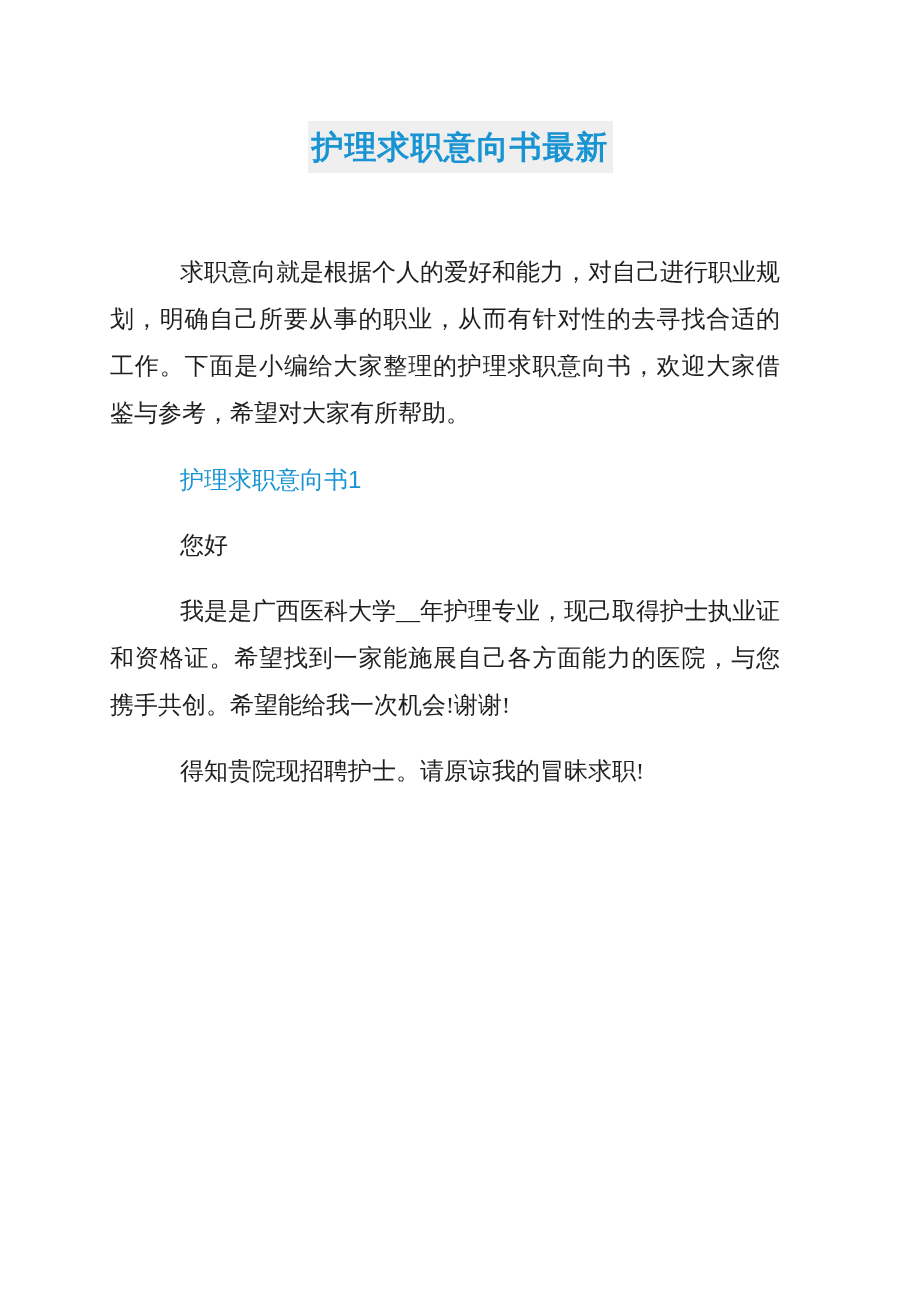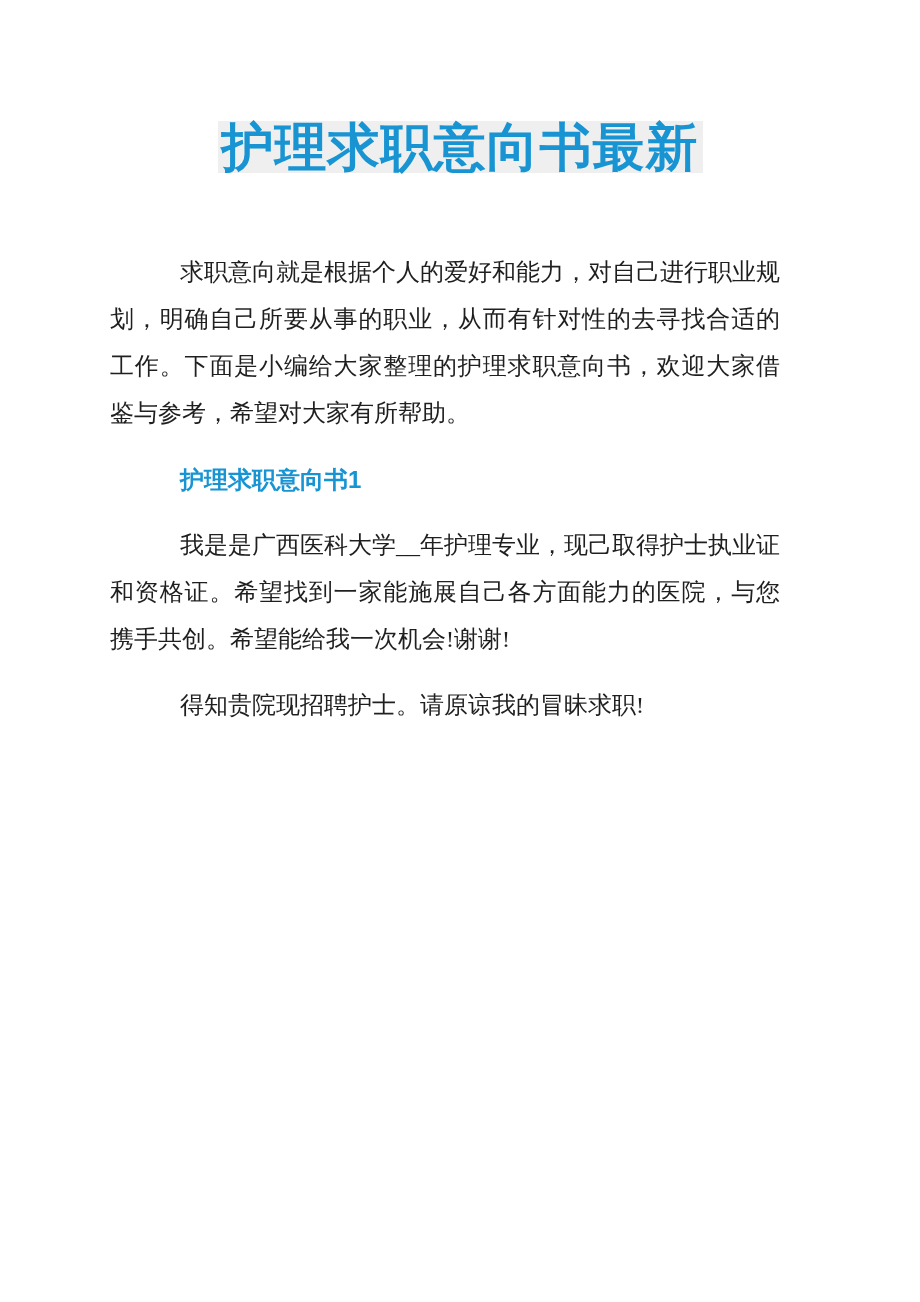--- a/index.html
+++ b/index.html
@@ -19,42 +19,42 @@
   .title-wrap {
     padding-top: 121px;
     text-align: center;
   }
   .doc-title {
     display: inline-block;
     background: #efefef;
     color: #1894d3;
     font-family: "Liberation Sans", "DejaVu Sans", sans-serif;
     font-weight: bold;
-    font-size: 52px;
+    font-size: 32px;
     line-height: 52px;
     padding: 0 4px;
     letter-spacing: 1px;
     white-space: nowrap;
   }
   .content {
     margin: 76px 17px 0 110px;
     width: 670px;
   }
   .content p {
     margin: 0 0 19px 0;
     font-size: 24px;
     line-height: 47px;
     text-align: justify;
     text-indent: 70px;
     word-break: normal;
   }
   .section-heading {
     font-family: "Liberation Sans", "DejaVu Sans", sans-serif;
     color: #1894d3;
-    font-weight: bold;
+    font-weight: normal;
     font-size: 24px;
     line-height: 47px;
     margin: 0 0 19px 0;
     text-indent: 70px;
   }
 </style>
 </head>
 <body>
 
 <div class="page">
@@ -63,20 +63,21 @@
     <span class="doc-title">护理求职意向书最新</span>
   </div>
 
   <div class="content">
 
     <p>求职意向就是根据个人的爱好和能力，对自己进行职业规划，明确自己所要从事的职业，从而有针对性的去寻找合适的工作。下面是小编给大家整理的护理求职意向书，欢迎大家借鉴与参考，希望对大家有所帮助。</p>
 
     <p class="section-heading">护理求职意向书1</p>
 
 
+    <p>您好</p>
 
     <p>我是是广西医科大学__年护理专业，现己取得护士执业证和资格证。希望找到一家能施展自己各方面能力的医院，与您携手共创。希望能给我一次机会!谢谢!</p>
 
     <p>得知贵院现招聘护士。请原谅我的冒昧求职!</p>
 
 
   </div>
 
 </div>
 

